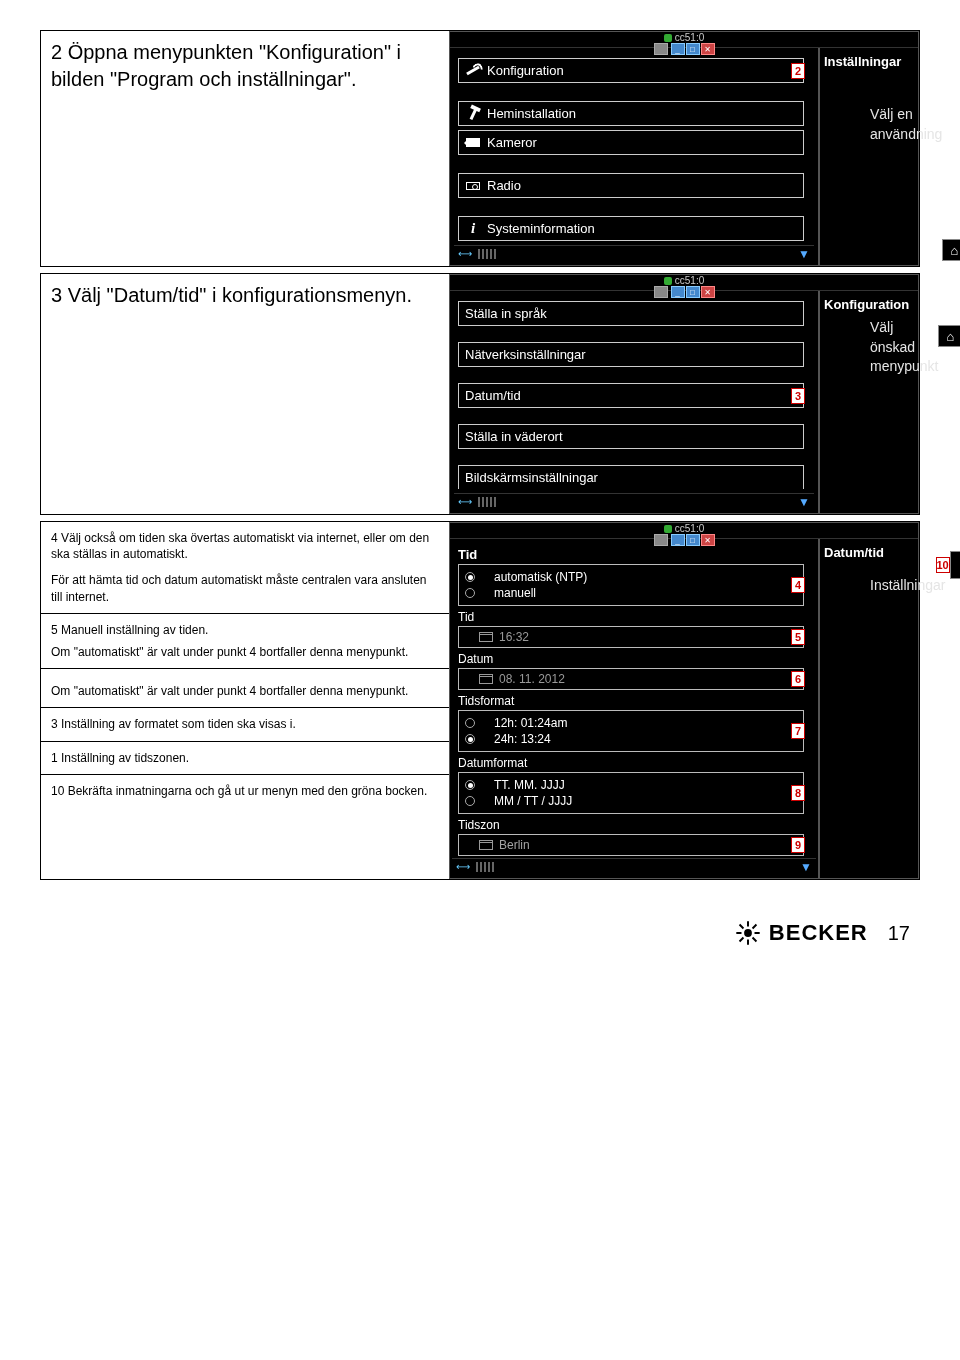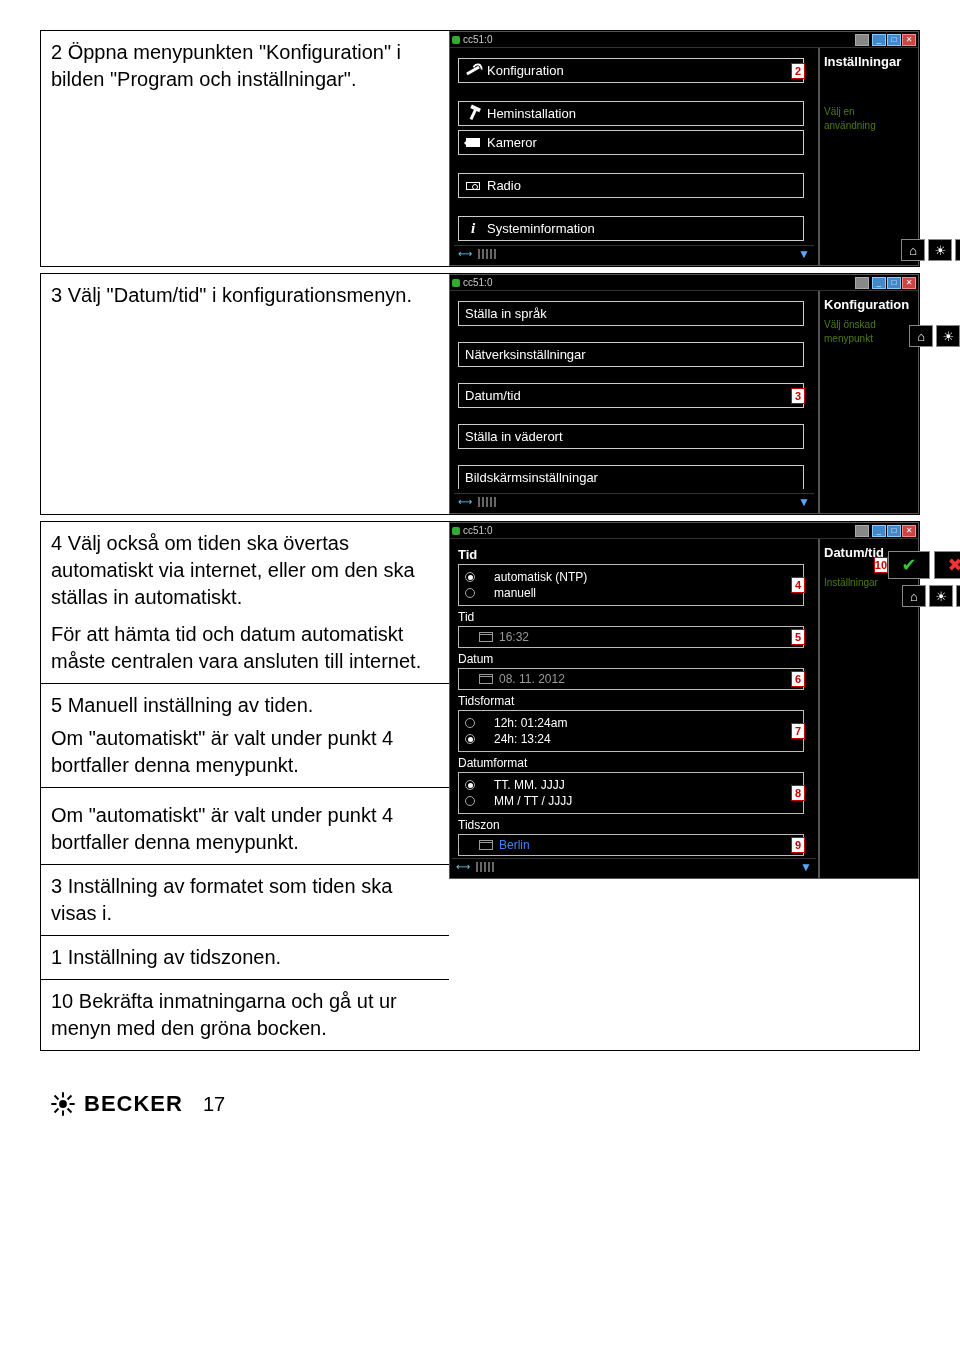--- a/index.html
+++ b/index.html
@@ -1,55 +1,55 @@
 <!DOCTYPE html>
 <html><head>
 <meta charset="utf-8">
 <style>
   * { box-sizing: border-box; margin: 0; padding: 0; }
   body { font-family: Arial, Helvetica, sans-serif; background: #fff; width: 960px; padding: 30px 40px 20px 40px; font-size: 16px; color: #000; }
   .row { display: flex; border: 1px solid #000; margin-bottom: 6px; }
   .col-left { flex: 1; padding: 8px 10px; font-size: 20px; line-height: 1.35; }
   .col-right { width: 470px; }
-  .sub-cell { border-top: 1px solid #000; padding: 8px 10px; font-size: 20px; line-height: 1.35; }
+  .sub-cell { border-top: 1px solid #000; padding: 8px 10px; font-size: 12px; line-height: 1.35; }
   .sub-cell:first-child { border-top: 0; }
   .device { background:#000; color:#fff; position:relative; font-size:12px; border:1px solid #555; }
-  .device-titlebar { height:16px; display:flex; align-items:center; justify-content:space-between; padding:0 2px; background:#000; border-bottom:1px solid #333; }
+  .device-titlebar { height:16px; display:flex; align-items:center; justify-content:space-between; padding:0 2px; background:#000; border-bottom:1px solid #333;flex-direction:column; }
   .device-titlebar .t-left { display:flex; align-items:center; gap:3px; }
   .led { width:8px; height:8px; background:#3a3; display:inline-block; border-radius:2px; }
   .tb-text { font-size:10px; color:#ccc; }
   .win-btns { display:flex; gap:1px; }
   .win-btn { width:14px; height:12px; background:#48c; border:1px solid #8cf; display:flex; align-items:center; justify-content:center; font-size:8px; color:#fff; }
   .win-btn.close { background:#c44; border-color:#f88; }
   .printer { width:14px;height:12px;background:#888;border:1px solid #aaa; margin-right:3px; }
   .device-body { display:flex; }
   .main-area { flex:1; padding:6px 4px 4px 4px; position:relative; }
   .side-area { width:100px; border-left:2px solid #555; padding:6px 4px 4px 4px; display:flex; flex-direction:row; justify-content:space-between; }
-  .side-text { font-size:10px; color:#4d7c0f; line-height:1.4; }
+  .side-text { font-size:14px; color:#e5e5e5; line-height:1.4;margin-left:46px; }
   .side-title { font-weight:bold; font-size:13px; margin-bottom:6px; }
   .side-icons { display:flex; gap:3px; margin-top:auto; justify-content:flex-end; }
   .side-ibtn { width:24px; height:22px; border:1px solid #888; background:#000; display:flex; align-items:center; justify-content:center; font-size:13px; color:#fff; }
   .menu-btn { border:1px solid #ccc; background:#000; padding:4px 6px; margin:4px 10px 4px 4px; position:relative; display:flex; align-items:center; gap:6px; color:#fff; font-size:13px; }
   .marker { position:absolute; right:-2px; top:50%; transform:translateY(-50%); width:14px; height:16px; background:#fff; color:#c00; border:1px solid #c00; font-size:11px; font-weight:bold; display:flex; align-items:center; justify-content:center; }
   .icon-box { width:16px; height:14px; display:inline-flex; align-items:center; justify-content:center; }
   .status-bar { border-top:1px solid #333; height:16px; display:flex; align-items:center; padding:0 4px; gap:6px; }
   .arrow-down { color:#5af; font-size:12px; margin-left:auto; }
   .field-label { color:#fff; font-size:12px; margin:4px 6px 2px 6px; }
   .section-title { color:#fff; font-size:13px; font-weight:bold; margin:4px 6px 2px 6px; }
   .input-line { border:1px solid #bbb; background:#000; margin:2px 12px 2px 6px; padding:3px 20px; color:#999; font-size:12px; position:relative; display:flex; align-items:center; gap:6px; }
   .radio-group { border:1px solid #bbb; background:#000; margin:2px 12px 2px 6px; padding:3px 6px; color:#fff; font-size:12px; position:relative; }
   .radio-item { display:flex; align-items:center; gap:19px; margin:2px 0; }
   .radio { width:10px; height:10px; border:1px solid #aaa; border-radius:50%; display:inline-flex; align-items:center; justify-content:center; }
   .radio.sel::after { content:""; width:5px; height:5px; background:#fff; border-radius:50%; }
   .okcancel { display:flex; gap:4px; margin:6px 4px 2px 4px; justify-content:flex-start; position:relative; }
   .okbtn { width:42px; height:28px; border:1px solid #888; background:#000; display:flex; align-items:center; justify-content:center; font-size:18px; }
   .ok-green { color:#3c3; }
   .ok-red { color:#e33; }
   .kbd-icon { width:14px; height:10px; border:1px solid #999; border-top:3px double #999; display:inline-block; }
-  .footer { display:flex; justify-content:flex-start; align-items:center; margin-top:40px; padding:0 10px; }
+  .footer { display:flex; justify-content:flex-end; align-items:center; margin-top:40px; padding:0 10px; }
   .footer .brand { display:flex; align-items:center; gap:8px; font-weight:bold; font-size:22px; letter-spacing:1px; }
   .brand-icon { width:26px; height:26px; }
   .pageno { font-size:20px; }
   .icon-wrench { width:14px;height:3px;background:#fff;transform:rotate(-30deg); position:relative; }
   .icon-wrench::after{content:"";position:absolute;right:-3px;top:-3px;width:6px;height:6px;border:2px solid #fff;border-radius:50%;border-bottom-color:transparent;border-left-color:transparent;}
   .icon-hammer { width:3px;height:12px;background:#fff;position:relative;transform:rotate(25deg);}
   .icon-hammer::before{content:"";position:absolute;top:-2px;left:-4px;width:10px;height:4px;background:#fff;}
   .icon-cam{width:14px;height:9px;background:#fff;position:relative;}
   .icon-cam::after{content:"";position:absolute;left:-5px;top:2px;border:3px solid transparent;border-right-color:#fff;}
   .icon-radio{width:14px;height:8px;border:1px solid #fff;position:relative;}
@@ -287,21 +287,21 @@
               </div>
             <div class="radio-item">
                 <span class="radio"></span>
                 <span>MM / TT / JJJJ</span>
               </div>
             <span class="marker">8</span>
           </div>
           <div class="field-label">Tidszon</div>
           <div class="input-line">
             <span class="kbd-icon"></span>
-            <span style="color:#3b82f6">Berlin</span>
+            <span style="color:#a3a3a3">Berlin</span>
             <span class="marker">9</span>
           </div>
           <div class="status-bar">
             <span style="color:#6cf;font-size:10px">⟷</span>
             <span class="signal-bars"></span>
             <span class="arrow-down">▼</span>
           </div>
         </div>
         <div class="side-area">
           <div>

